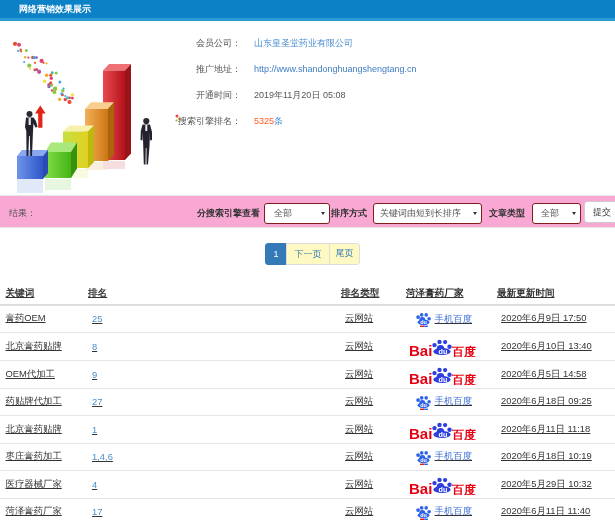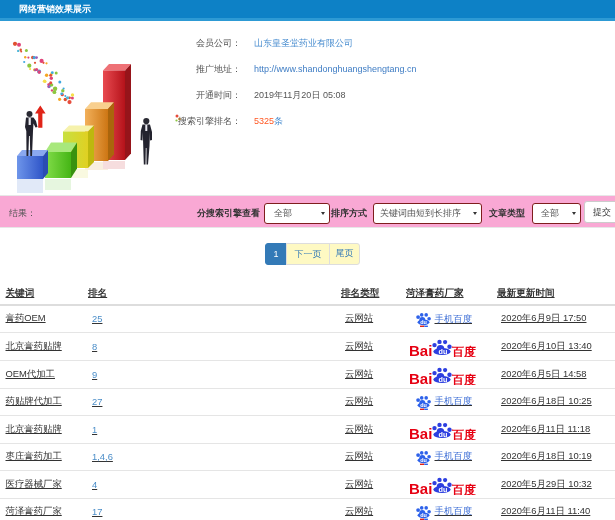--- a/index.html
+++ b/index.html
@@ -312,21 +312,21 @@
                 <circle cx="5.7" cy="1.9" r="1.8"></circle>
                 <circle cx="10.2" cy="1.9" r="1.8"></circle>
                 <circle cx="13.1" cy="5.8" r="1.8"></circle>
                 <ellipse cx="7.5" cy="9.3" rx="5.9" ry="2.9"></ellipse>
                 <circle cx="6.3" cy="6.9" r="3"></circle>
               </g>
               <text x="7.6" y="11" font-size="5.4" font-weight="bold" fill="#fff" text-anchor="middle" font-family="Liberation Sans">du</text>
               <rect x="4" y="12.6" width="4.3" height="1.4" fill="#e02418"></rect>
               <rect x="8.3" y="12.6" width="3.6" height="1.4" fill="#2e62ea"></rect>
             </svg><span class="mbd">手机百度</span></td>
-          <td>2020年6月18日 10:25</td>
+          <td>2020年6月18日 09:25</td>
         </tr>
     <tr>
           <td class="c1">北京膏药贴牌</td>
           <td class="rank">1</td>
           <td>云网站</td>
           <td><svg class="bdl" width="70" height="19" viewBox="0 0 70 19" style="vertical-align:-6px;margin-left:-3px;position:relative;top:1px">
               <text x="2" y="17.6" font-size="15" font-weight="bold" fill="#e60012" font-family="Liberation Sans">Bai</text>
               <g fill="#2d3fe0">
                 <circle cx="32.5" cy="3.9" r="2.2"></circle>
                 <circle cx="38.1" cy="4.1" r="2.15"></circle>

